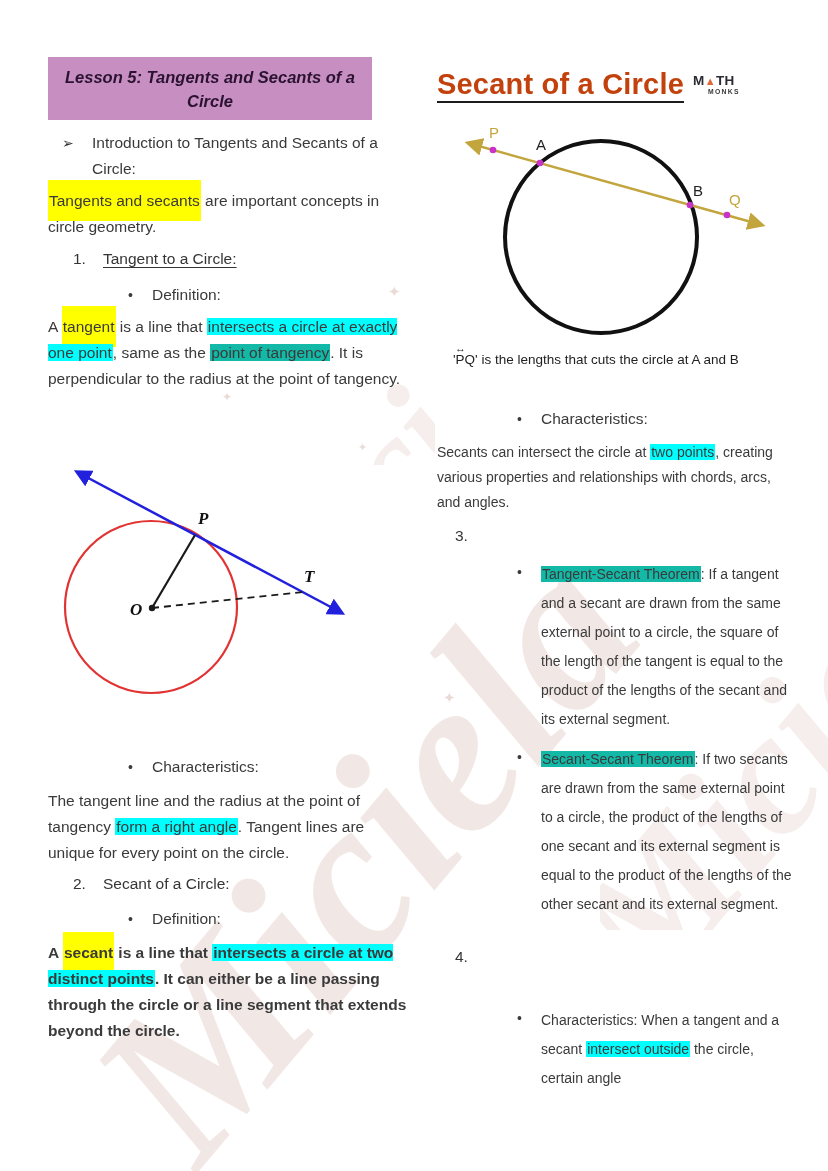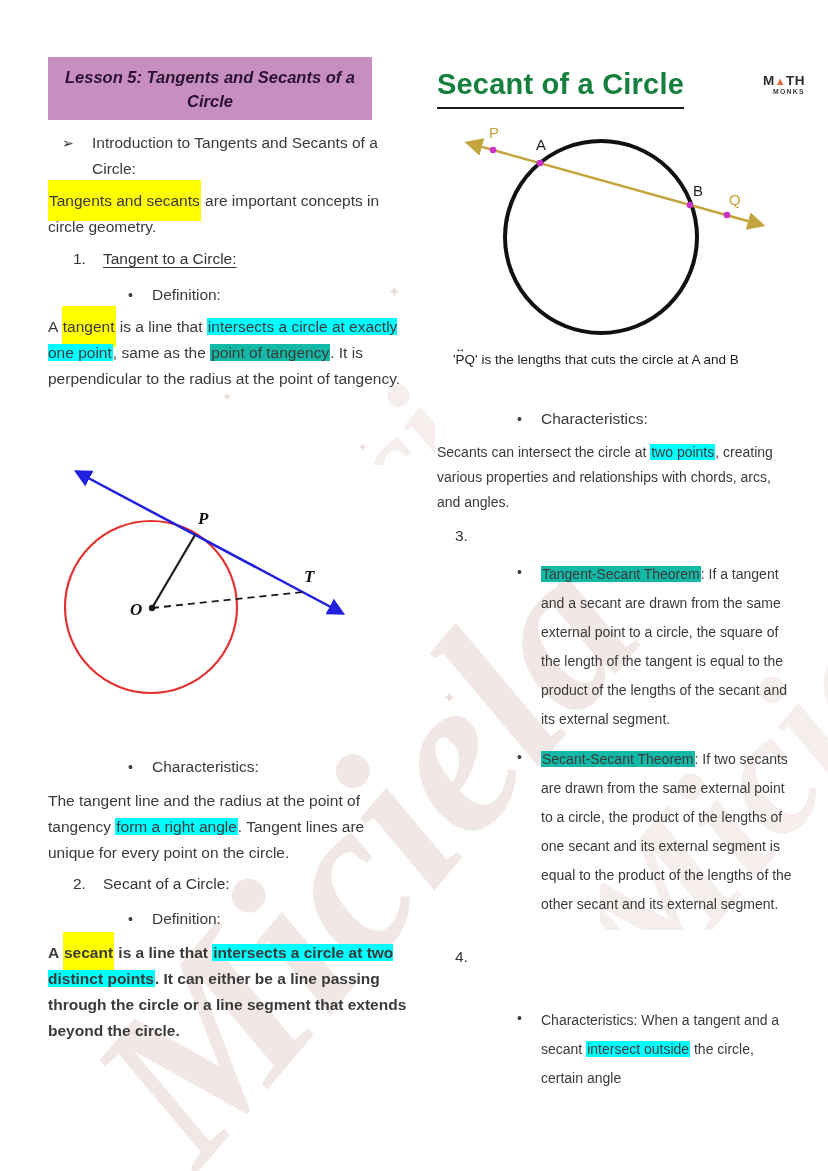--- a/index.html
+++ b/index.html
@@ -27,23 +27,23 @@
   
   .lesson-header{left:48px;top:57px;width:296px;background:#c78ec2;padding:8px 14px 7px;
       text-align:center;font-weight:bold;font-style:italic;font-size:16.5px;line-height:24px;color:#2b1230;}
   .intro-row{left:62px;top:130px;width:316px;display:flex;font-size:15.5px;line-height:26px;}
   .intro-marker{flex:0 0 30px;font-size:14px;color:#333;}
   .num-row{display:flex;font-size:15.5px;line-height:24px;color:#353535;}
   .num-row .num{flex:0 0 30px;}
   .bullet-row{display:flex;font-size:15.5px;line-height:24px;}
   .bullet-row .dot{flex:0 0 24px;font-size:14px;}
   
-  .r-title{left:437px;top:68px;font-size:29px;font-weight:bold;letter-spacing:.2px;color:#15803d;
-      border-bottom:2.5px solid #1c1c1c;padding-bottom:6px;}
-  .logo{left:758px;top:74px;text-align:right;line-height:1;}
+  .r-title{left:437px;top:68px;font-size:29px;font-weight:bold;letter-spacing:.2px;color:#c2410c;
+      border-bottom:2.5px solid #1c1c1c;}
+  .logo{left:693px;top:74px;text-align:left;line-height:1;}
   .logo-top{font-size:13.5px;font-weight:bold;color:#2b2b33;letter-spacing:.4px;}
   .logo-top .tri{color:#e2673a;font-size:11px;}
   .logo-bottom{font-size:6.8px;letter-spacing:1.3px;color:#3a3a3a;margin-top:1px;padding-left:15px;font-weight:bold;}
   .caption{left:453px;top:352px;font-size:13.5px;color:#222;}
   .pq{position:relative;display:inline-block;}
   .pq .arr{position:absolute;top:-10px;left:2px;font-size:11px;color:#222;}
   .r-body{font-size:14px;line-height:25px;}
   .r-bullet{line-height:29px;}
   svg text{font-family:"Liberation Serif",serif;}
   svg .sans{font-family:"Liberation Sans",sans-serif;}

